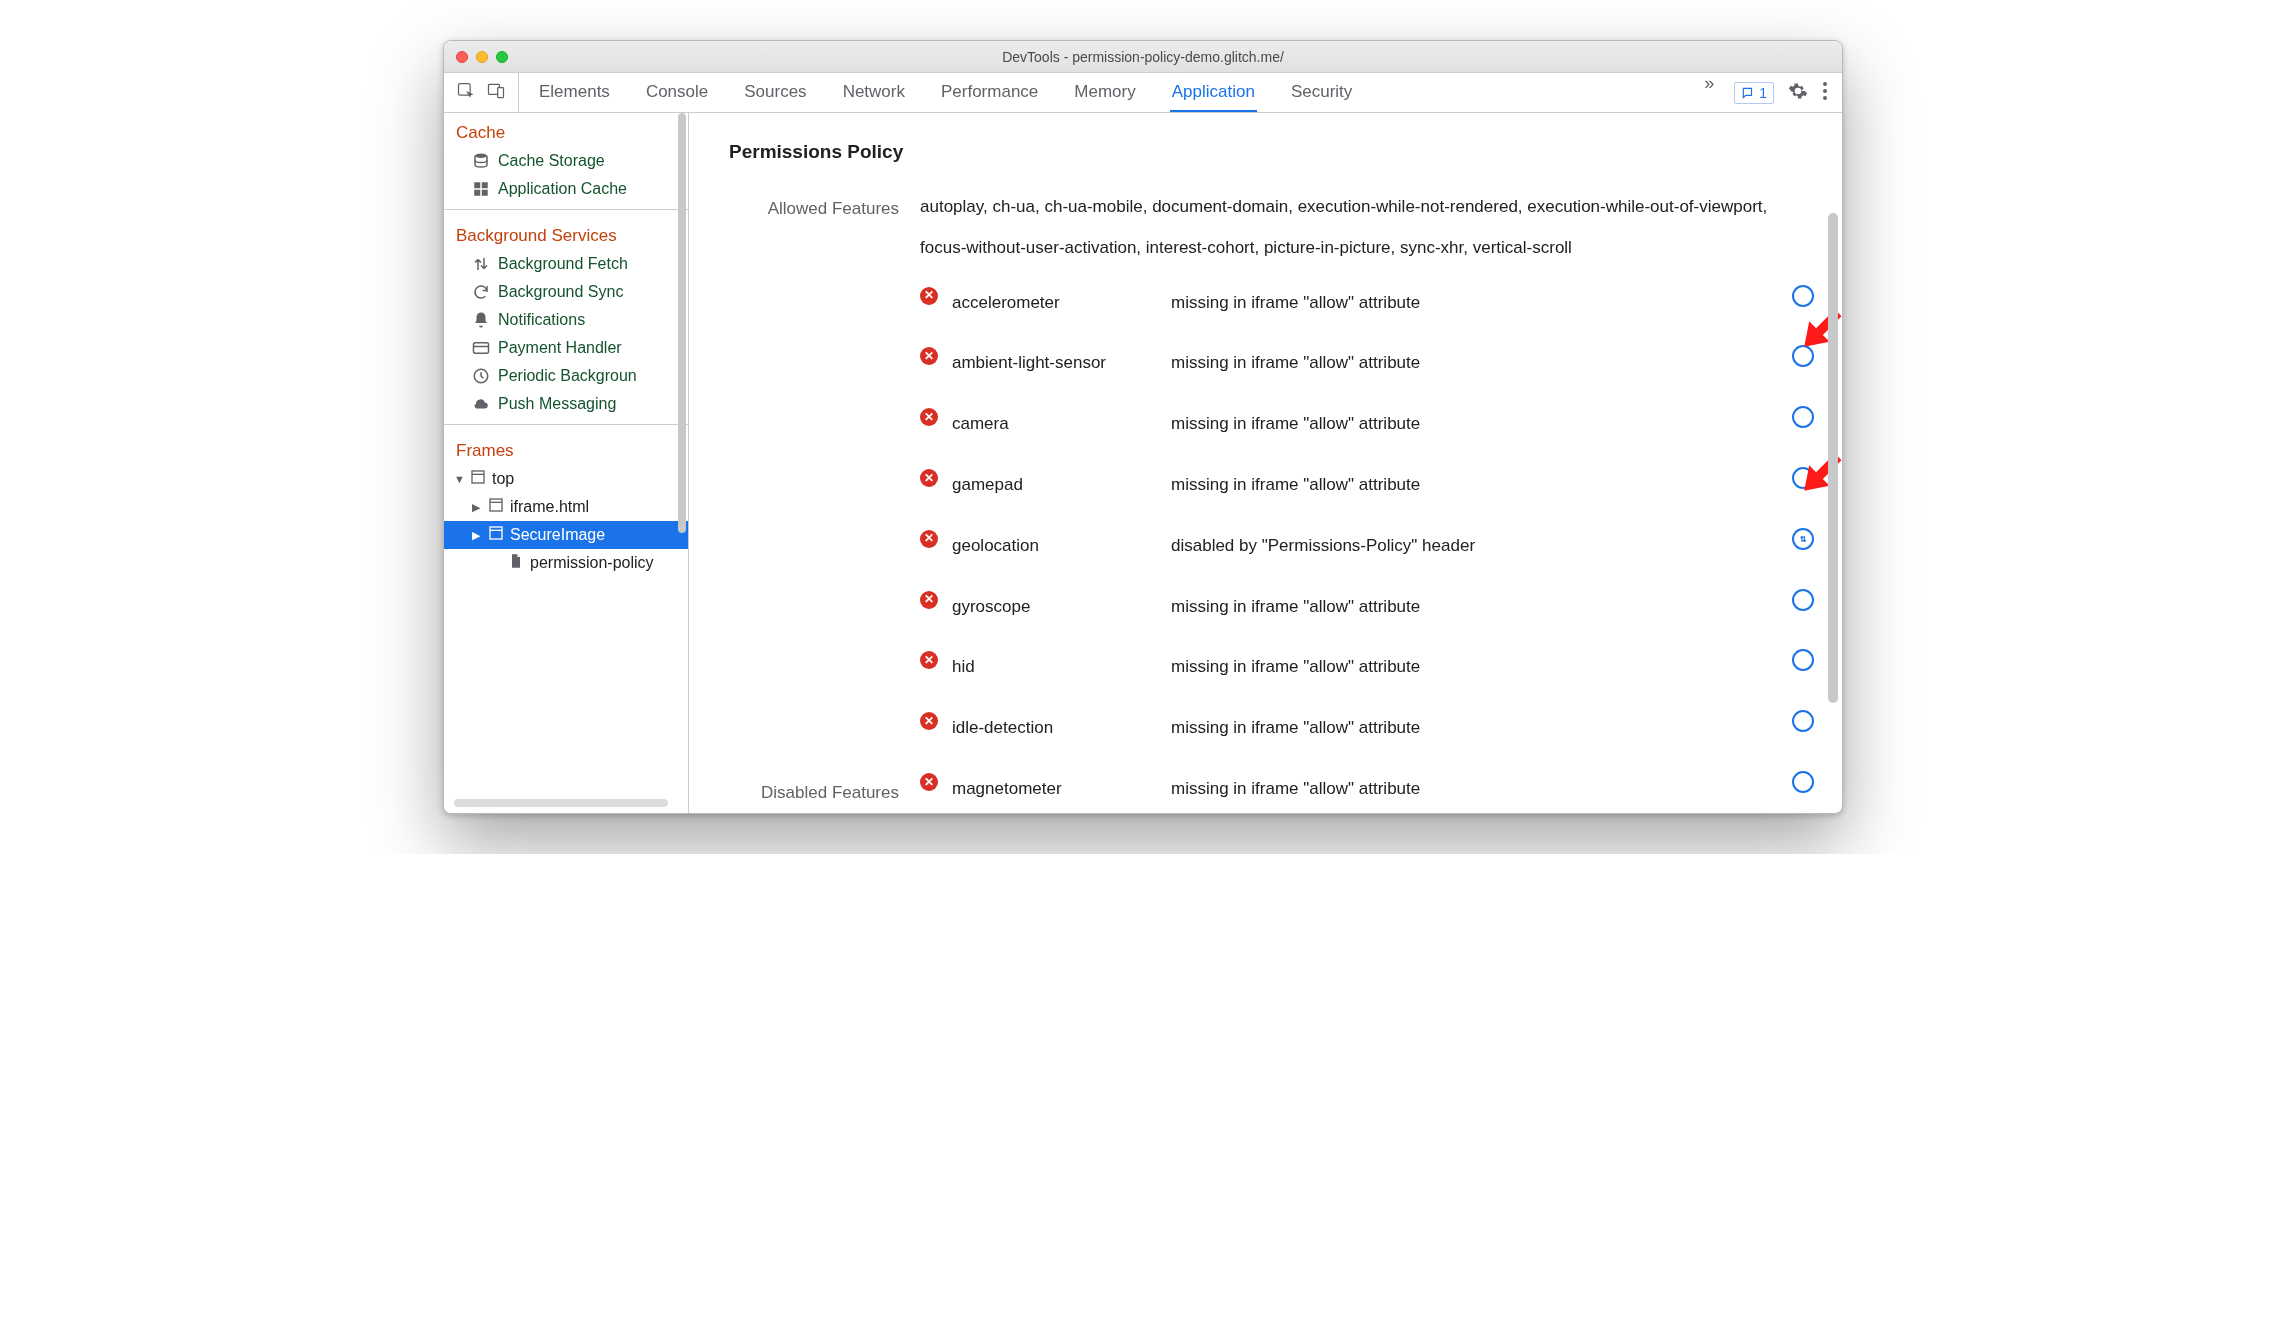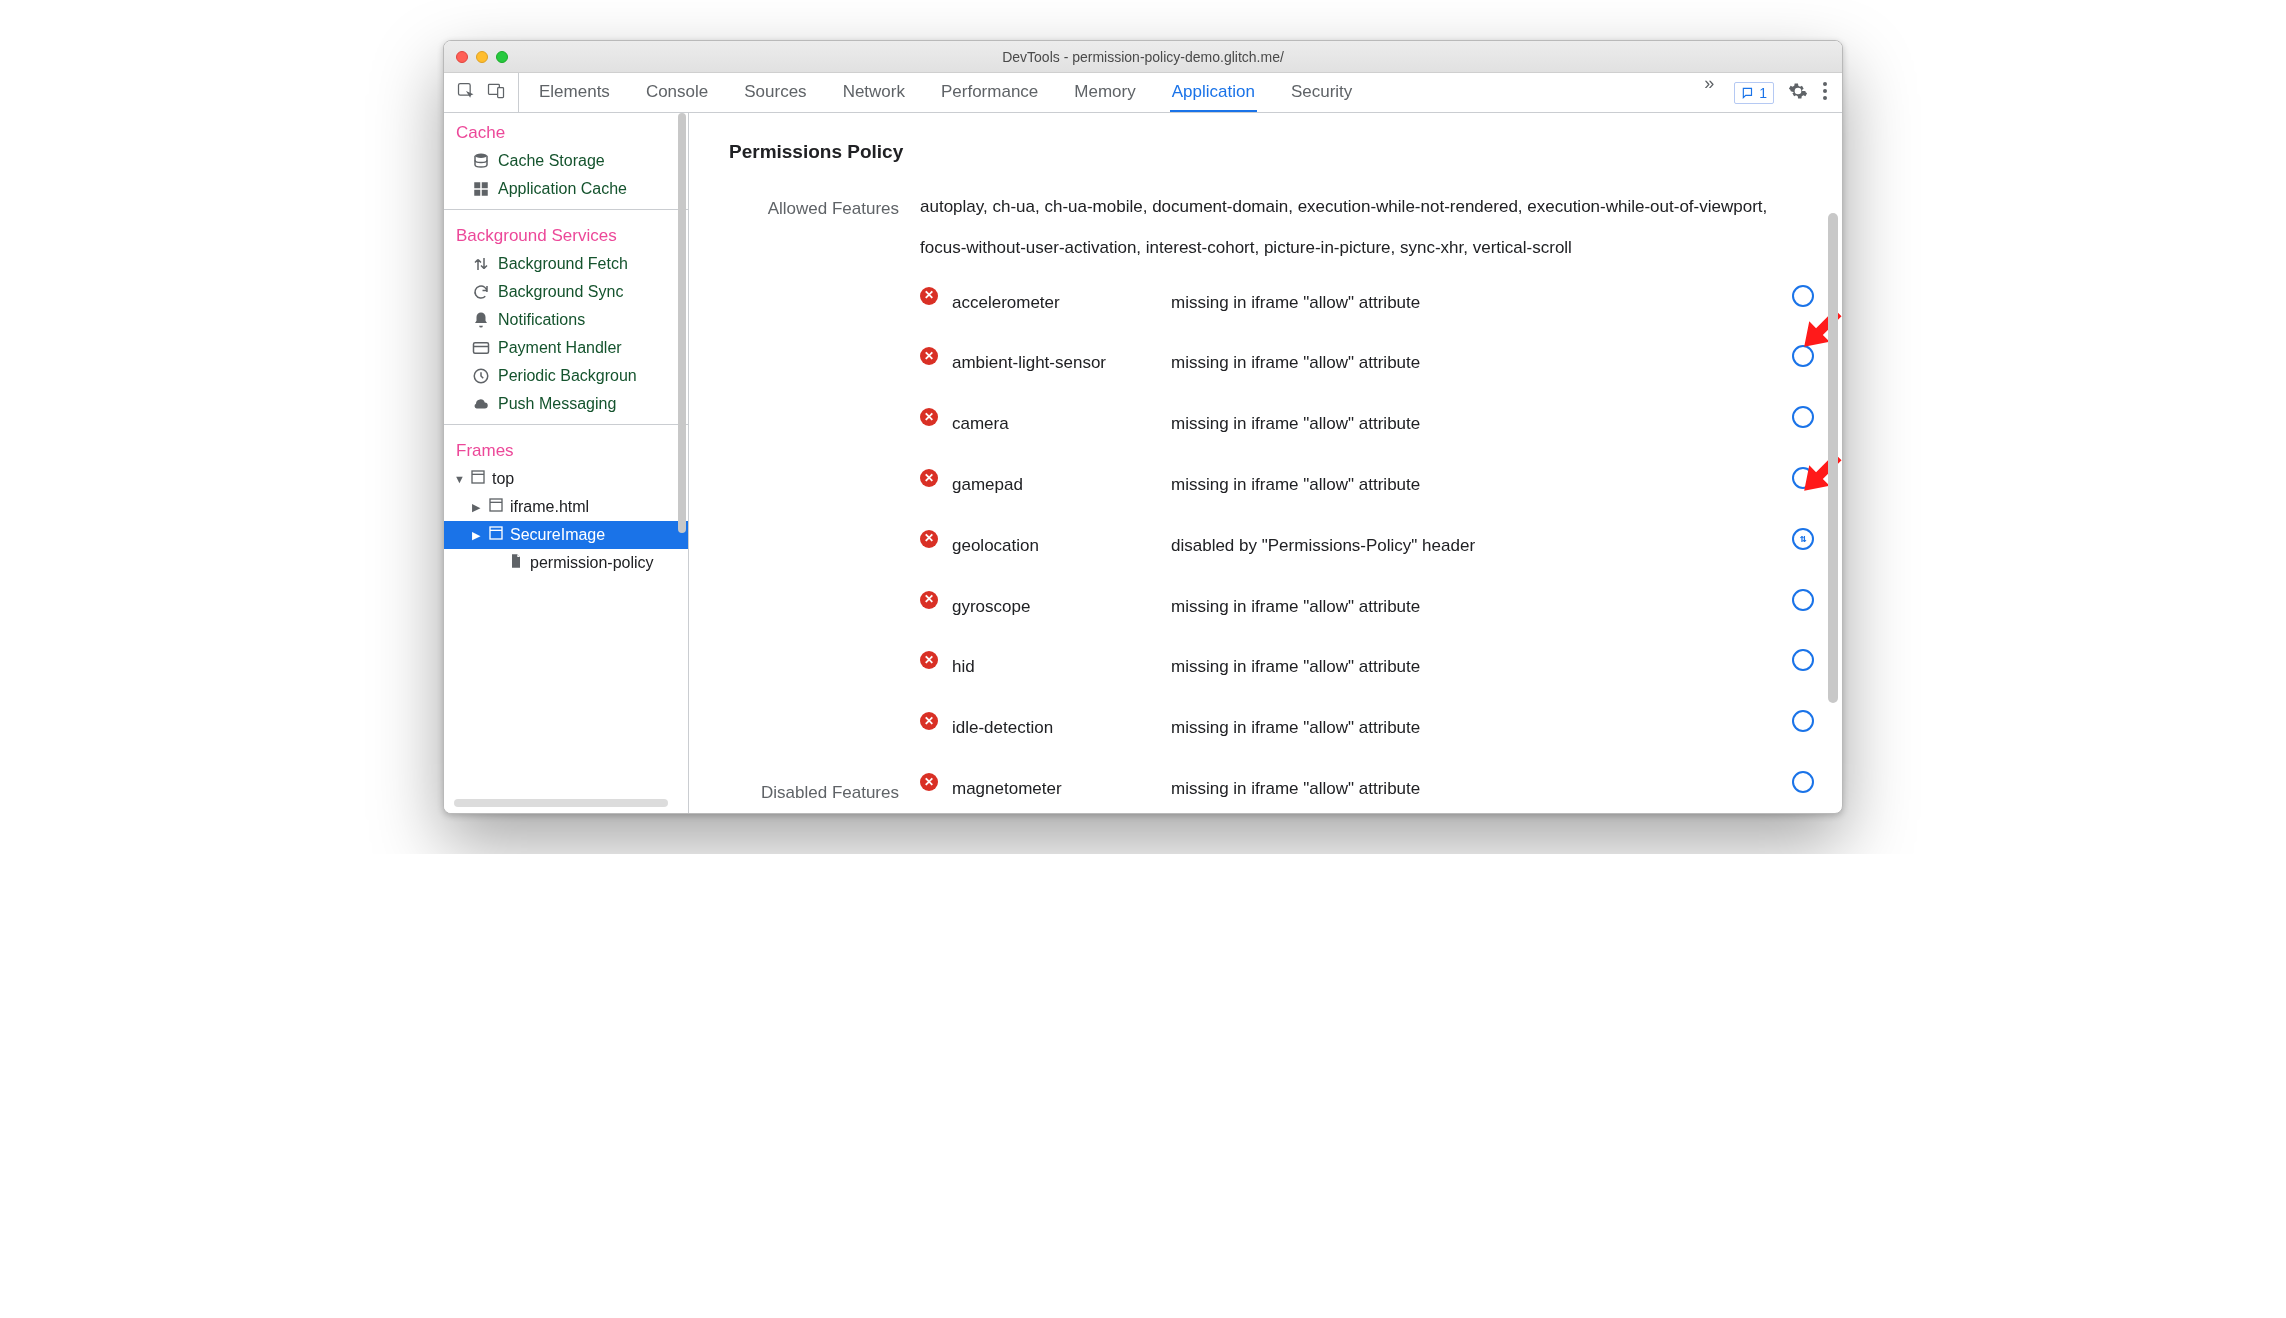--- a/index.html
+++ b/index.html
@@ -79,21 +79,21 @@
   .more-chevron { font-size:18px; color:var(--text-grey); padding:0 6px; }
 
   
   .body { display:flex; height:700px; position:relative;}
   .sidebar {
     width: 245px; min-width:245px; border-right:1px solid var(--border-grey);
     overflow:hidden; background:#fff; position:relative;
     font-size:16px;
   }
   .sidebar-inner{ overflow:hidden; height:100%; padding-bottom:30px;}
-  .section-title { padding:10px 12px 4px; font-size:17px; color:#ec4899;}
+  .section-title { padding:10px 12px 4px; font-size:17px; color:#c2410c;}
   .sidebar-item {
     display:flex; align-items:center; gap:8px; padding:5px 10px 5px 28px;
     color:#14532d; white-space:nowrap; overflow:hidden; text-overflow:ellipsis;
     cursor:pointer;
   }
   .sidebar-item .ico { width:18px; height:18px; flex:none; display:inline-flex; align-items:center; justify-content:center; color:#5f6367;}
   .tree-row { display:flex; align-items:center; gap:6px; padding:4px 0 4px 10px; cursor:pointer;}
   .tree-row.indent-1 { padding-left:28px;}
   .tree-row.indent-2 { padding-left:48px;}
   .tree-row.selected { background:var(--selection-bg); color:#fff;}

